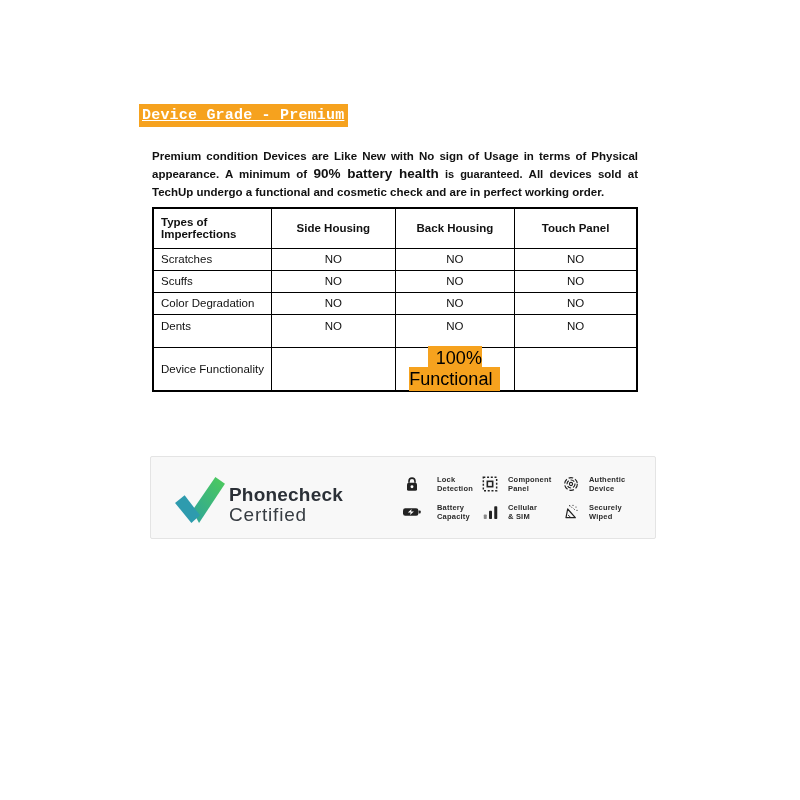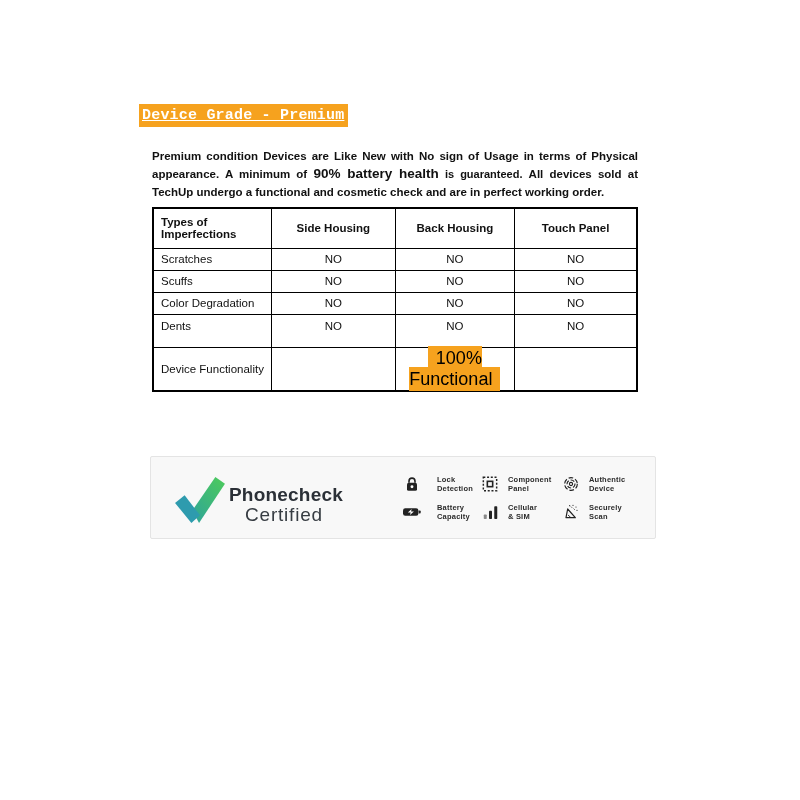--- a/index.html
+++ b/index.html
@@ -60,21 +60,21 @@
   
   .badge{
     position:absolute;left:150px;top:456px;width:506px;height:83px;
     background:var(--badge-bg);
     border:1px solid var(--badge-border);
     border-radius:2px;
   }
   .check-logo{position:absolute;left:23px;top:19px;width:52px;height:48px;}
   .brand-block{position:absolute;left:78px;top:28px;}
   .brand-name{font-size:19px;font-weight:bold;color:#2B3037;letter-spacing:.2px;line-height:19px;}
-  .brand-sub{font-size:19px;font-weight:normal;color:#363C42;letter-spacing:.8px;line-height:21px;margin-left:16px;}
+  .brand-sub{font-size:19px;font-weight:normal;color:#363C42;letter-spacing:.8px;line-height:21px;}
 
   .feature{position:absolute;display:flex;align-items:center;gap:9px;}
   .feature .fi{width:18px;height:18px;display:flex;align-items:center;justify-content:center;flex:0 0 auto;}
   .feature .flabel{font-size:7.5px;font-weight:bold;line-height:9px;color:#2B2B2B;letter-spacing:.2px;white-space:nowrap;}
   .f-r1{top:18px;}
   .f-r2{top:46px;}
   .f-c1{left:252px;gap:16px;}
   .f-c2{left:330px;}
   .f-c3{left:411px;}
 </style>
@@ -230,18 +230,18 @@
           <path d="M7.5 16.5 L11.5 20" stroke-width="1.4"></path>
           <path d="M12 4 L13.5 5.5 M16 7 L17.5 8.5" stroke-width="1.4"></path>
           <circle cx="10" cy="2.5" r="0.9" fill="#222" stroke="none"></circle>
           <circle cx="15" cy="2" r="0.9" fill="#222" stroke="none"></circle>
           <circle cx="19.5" cy="4.5" r="0.9" fill="#222" stroke="none"></circle>
           <circle cx="21" cy="9.5" r="0.9" fill="#222" stroke="none"></circle>
         </svg>
       </span>
       <span class="flabel">
         <span>Securely</span><br>
-        <span>Scan</span>
+        <span>Wiped</span>
       </span>
     </div>
 
   </div>
 </div>
 
 </body></html>

